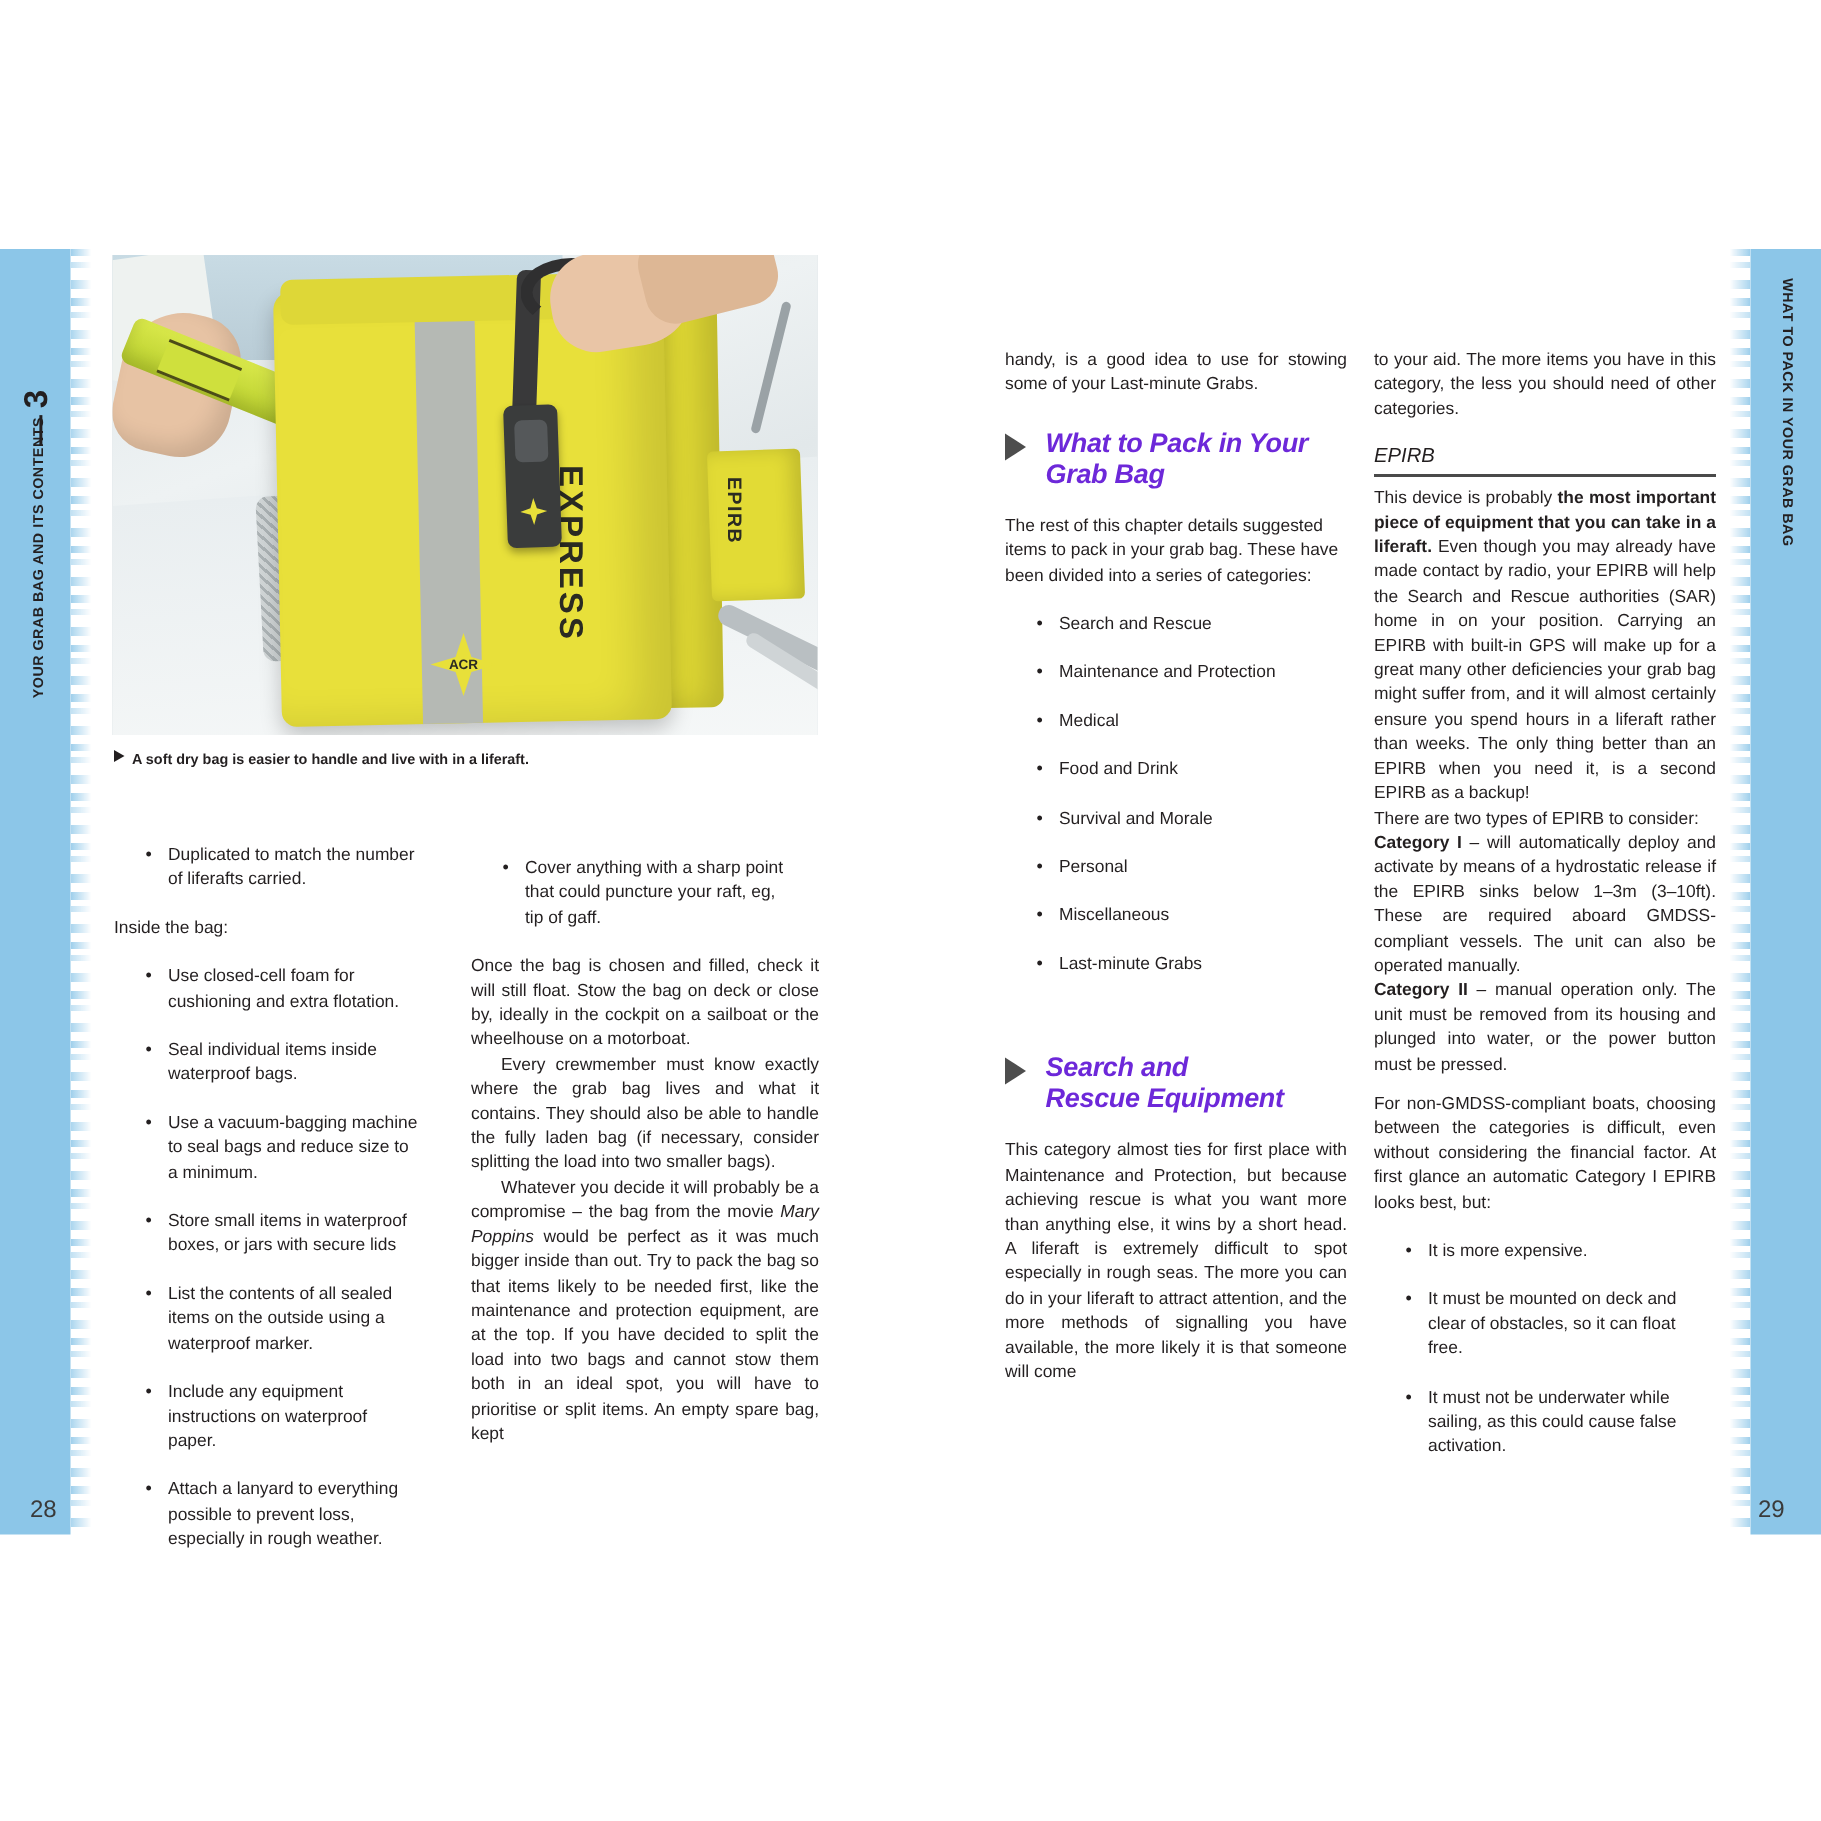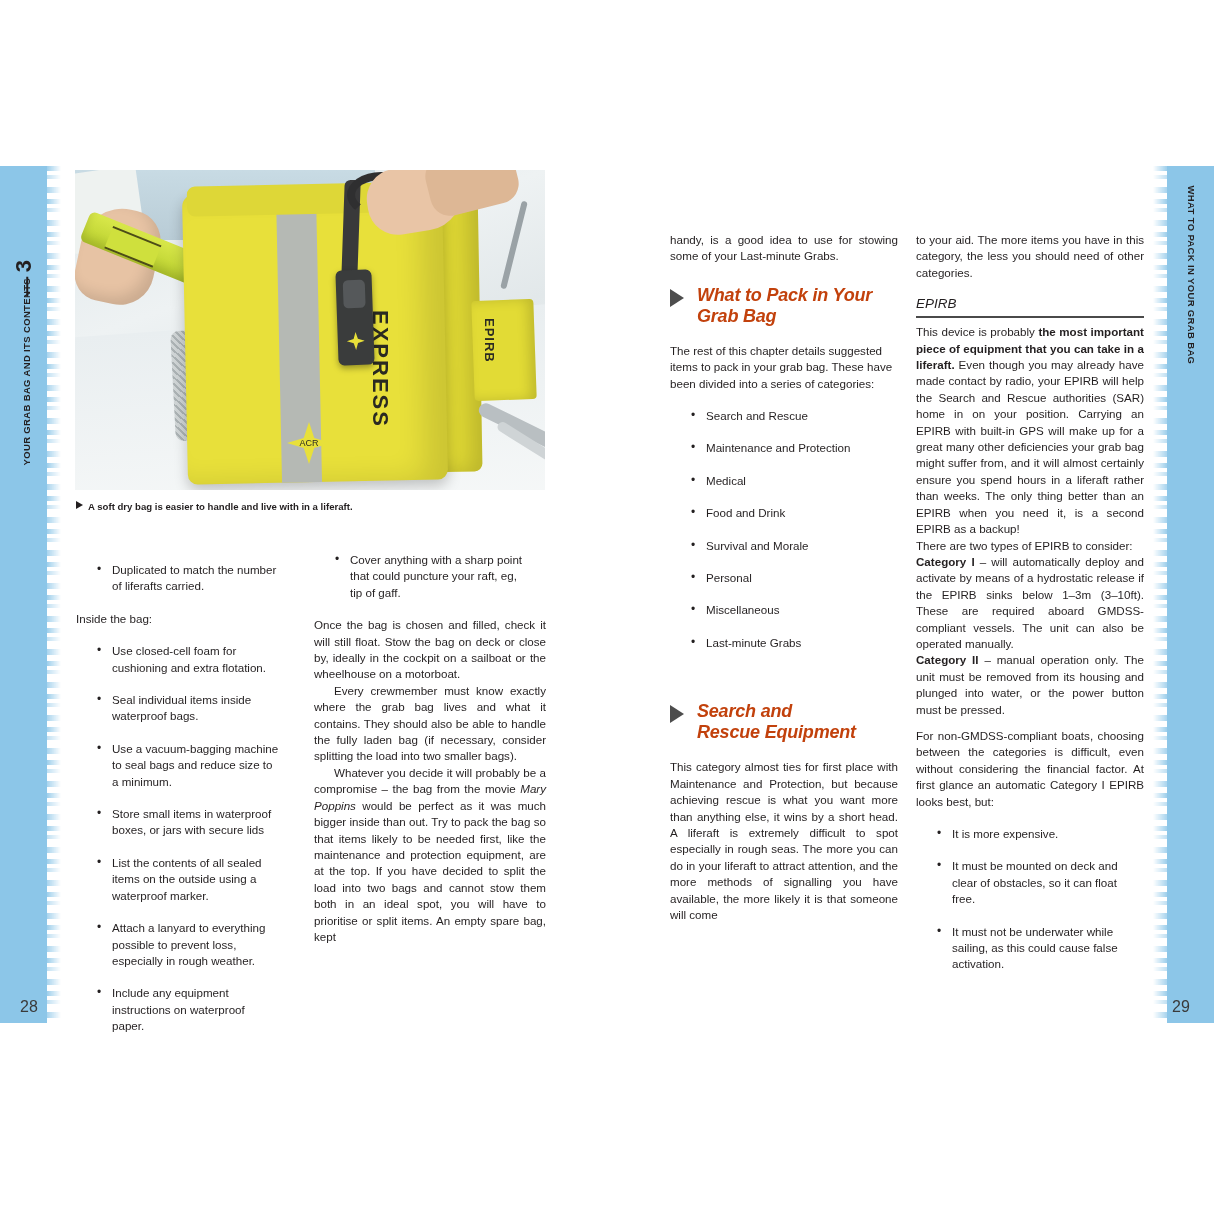--- a/index.html
+++ b/index.html
@@ -133,21 +133,21 @@
   }
   .ph-handle{
     position:absolute;left:272px;top:2px;width:52px;height:30px;
     border:8px solid #2f2f30;border-radius:50%;border-bottom-color:transparent;
   }
   .ph-acr{
     position:absolute;left:212px;top:252px;width:44px;height:42px;
     background:#e8e03a;clip-path:polygon(50% 0,62% 38%,100% 50%,62% 62%,50% 100%,38% 62%,0 50%,38% 38%);
     display:flex;align-items:center;justify-content:center;
   }
-  .ph-acr span{font-size:9px;font-weight:normal;color:#2b2b22;}
+  .ph-acr span{font-size:9px;font-weight:bold;color:#2b2b22;}
   .ph-hand-l{
     position:absolute;left:4px;top:38px;width:78px;height:96px;
     background:#e7c3a4;border-radius:42px 30px 34px 26px;transform:rotate(12deg);
     box-shadow:inset -8px -6px 14px rgba(0,0,0,.12);
   }
   .ph-sleeve{
     position:absolute;left:-12px;top:0px;width:78px;height:80px;
     background:#eef2f0;border-radius:0 0 18px 10px;transform:rotate(-8deg);
   }
   .ph-flare{
@@ -180,21 +180,21 @@
     background:#cfd4d6;border-radius:5px;transform:rotate(32deg);
   }
   .ph-stick{
     position:absolute;left:436px;top:30px;width:6px;height:90px;
     background:#9aa2a6;transform:rotate(14deg);border-radius:3px;
   }
 
   
   .col{position:absolute;font-size:11.6px;line-height:16.4px;color:#231f20;}
   .c1{left:76px;top:546px;width:219px;}
-  .c2{left:314px;top:536px;width:232px;}
+  .c2{left:314px;top:555px;width:232px;}
   .c3{left:670px;top:232px;width:228px;}
   .c4{left:916px;top:232px;width:228px;}
 
   p{margin:0 0 0 0;text-align:justify;}
   p.noj{text-align:left;}
   p.ind{text-indent:20px;}
   p + p{margin-top:0;}
 
   .caption{
     position:absolute;left:76px;top:500px;width:470px;
@@ -210,21 +210,21 @@
   li{
     position:relative;padding-left:20px;text-align:left;
     margin:16px;line-height:16.4px;
   }
   li:before{
     content:"\2022";position:absolute;left:5px;top:-1px;font-size:12px;color:#231f20;
   }
 
   h2.sec{
     margin:0 0 0 0;font-size:18px;line-height:21px;font-style:italic;font-weight:bold;
-    letter-spacing:-.2px;color:#c2410c;position:relative;padding-left:27px;
+    letter-spacing:-.2px;color:#6d28d9;position:relative;padding-left:27px;
   }
   h2.sec .tri{
     position:absolute;left:0;top:4px;width:0;height:0;
     border-left:14px solid #4d4d4d;border-top:9px solid transparent;
     border-bottom:9px solid transparent;
   }
   h3.sub{
     margin:0;font-size:13.5px;font-style:italic;font-weight:normal;color:#231f20;
     line-height:18px;
   }
@@ -302,22 +302,22 @@
     <ul>
       <li>Duplicated to match the number of liferafts carried.</li>
     </ul>
     <p class="noj">Inside the bag:</p>
     <ul>
       <li>Use closed-cell foam for cushioning and extra flotation.</li>
       <li>Seal individual items inside waterproof bags.</li>
       <li>Use a vacuum-bagging machine to seal bags and reduce size to a minimum.</li>
       <li>Store small items in waterproof boxes, or jars with secure lids</li>
       <li>List the contents of all sealed items on the outside using a waterproof marker.</li>
+      <li>Include any equipment instructions on waterproof paper.</li>
       <li>Attach a lanyard to everything possible to prevent loss, especially in rough weather.</li>
-      <li>Include any equipment instructions on waterproof paper.</li>
     </ul>
   </div>
 
   <div class="col c2">
     <ul>
       <li>Cover anything with a sharp point that could puncture your raft, eg, tip of gaff.</li>
     </ul>
     <p>Once the bag is chosen and filled, check it will still float. Stow the bag on deck or close by, ideally in the cockpit on a sailboat or the wheelhouse on a motorboat.</p>
     <p class="ind">Every crewmember must know exactly where the grab bag lives and what it contains. They should also be able to handle the fully laden bag (if necessary, consider splitting the load into two smaller bags).</p>
     <p class="ind"><span>Whatever you decide it will probably be a compromise – the bag from the movie </span><i>Mary Poppins</i><span> would be perfect as it was much bigger inside than out. Try to pack the bag so that items likely to be needed first, like the maintenance and protection equipment, are at the top. If you have decided to split the load into two bags and cannot stow them both in an ideal spot, you will have to prioritise or split items. An empty spare bag, kept</span></p>

